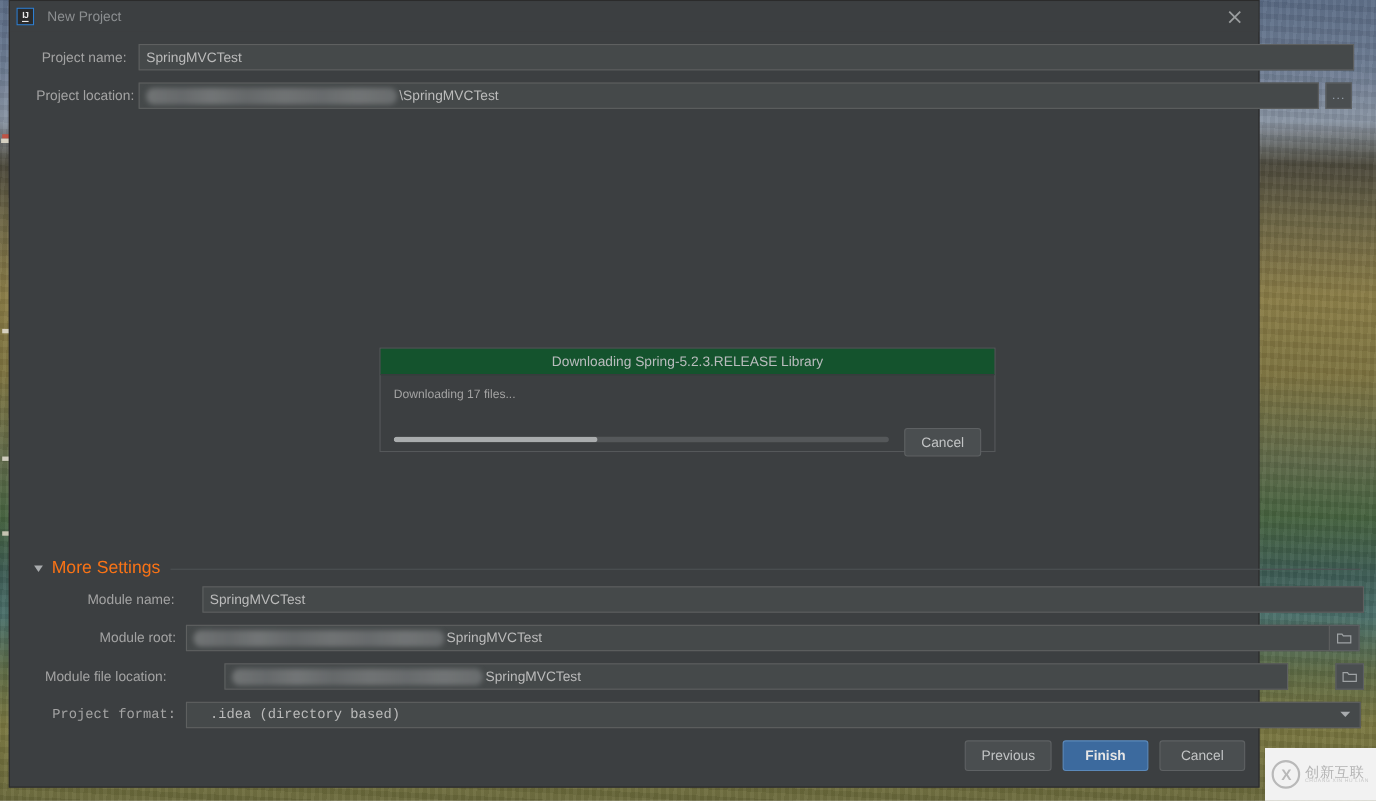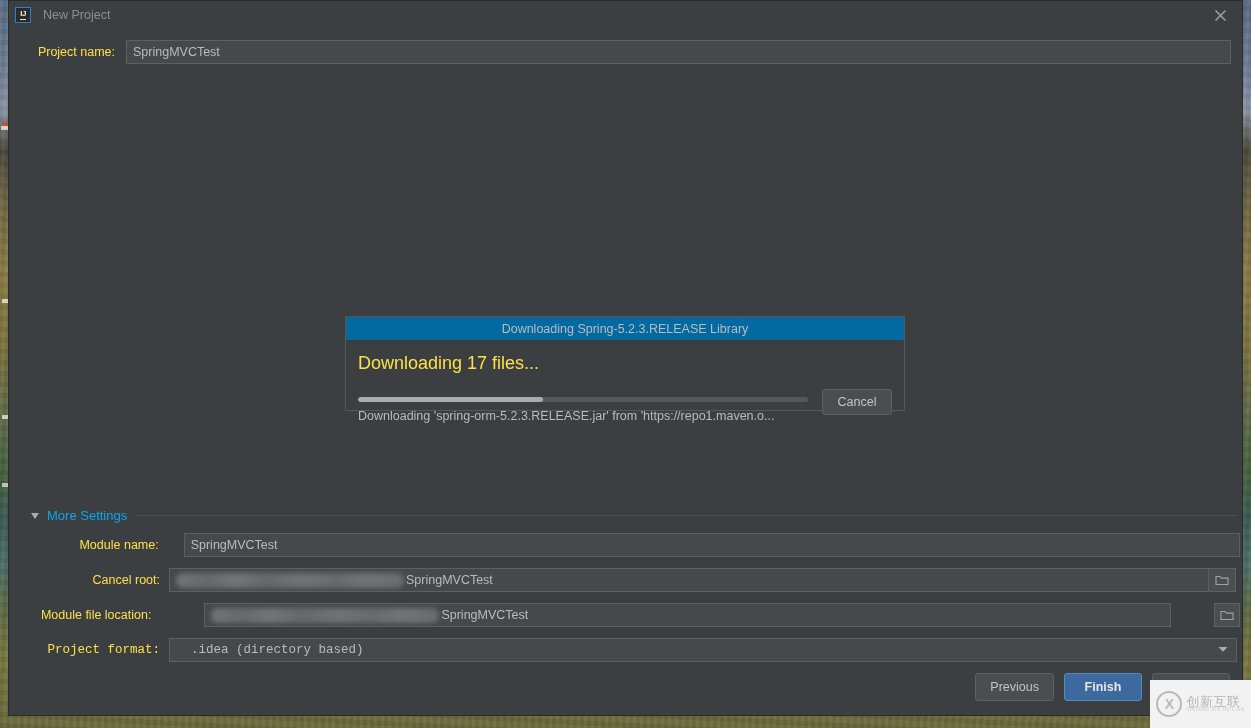--- a/index.html
+++ b/index.html
@@ -33,21 +33,21 @@
   }
 
   
   .fleck { position: absolute; width: 9px; height: 4px; opacity: .85; }
 
   
   #new-project-dialog {
     position: absolute;
     left: 8px;
     top: 0;
-    width: 1235px;
+    width: 1137px;
     height: 716px;
     background: #3c3f41;
     border: 1px solid #2b2b2b;
     color: #bbbbbb;
     font-size: 12.5px;
   }
 
   #title-bar {
     position: relative;
     height: 28px;
@@ -82,21 +82,21 @@
     cursor: pointer;
   }
 
   
   .form-row {
     position: absolute;
     display: flex;
     align-items: center;
   }
   .field-label {
-    color: #fde047;
+    color: #a3a3a3;
     font-size: 12.5px;
     text-align: right;
     white-space: nowrap;
   }
   .text-field {
     background: #45494a;
     border: 1px solid #5e6060;
     height: 24px;
     display: flex;
     align-items: center;
@@ -140,21 +140,21 @@
     width: 1206px;
     cursor: pointer;
   }
   .triangle-down {
     width: 0; height: 0;
     border-left: 4.5px solid transparent;
     border-right: 4.5px solid transparent;
     border-top: 6px solid #a9acae;
     margin-right: 8px;
   }
-  #more-settings-label { color: #0ea5e9; font-size: 13px; white-space: nowrap; }
+  #more-settings-label { color: #f97316; font-size: 16px; white-space: nowrap; }
   #more-settings-rule {
     flex: 1;
     height: 1px;
     background: #4e5254;
     margin-left: 9px;
   }
 
   
   #button-bar {
     position: absolute;
@@ -187,32 +187,32 @@
     position: absolute;
     left: 345px;
     top: 316px;
     width: 560px;
     height: 95px;
     background: #3c3f41;
     border: 1px solid #55585a;
   }
   #download-title-bar {
     height: 24px;
-    background: #0369a1;
+    background: #14532d;
     display: flex; align-items: center; justify-content: center;
     color: #b9bcbd;
     font-size: 12.5px;
     border-bottom: 1px solid #383b3d;
   }
   #download-body { position: relative; height: 70px; }
   #download-status {
     position: absolute;
     left: 12px; top: 12px;
-    color: #fde047;
-    font-size: 18px;
+    color: #a3a3a3;
+    font-size: 11px;
   }
   #progress-track {
     position: absolute;
     left: 12px; top: 56px;
     width: 450px; height: 5px;
     background: #55585a;
     border-radius: 3px;
     overflow: hidden;
   }
   #progress-fill {
@@ -298,36 +298,46 @@
     </div>
   </div>
 
   <div class="form-row" style="left:14px; top:39px; width:1210px;">
     <div class="field-label" style="width:92px;">Project name:</div>
     <div class="text-field" style="width:1105px; margin-left:11px;">
       <span>SpringMVCTest</span>
     </div>
   </div>
 
+  <div class="form-row" style="left:14px; top:74px; width:1212px;">
+    <div class="field-label" style="width:99px;">Project location:</div>
+    <div class="text-field" style="width:1073px; margin-left:4px;">
+      <span class="redacted" style="width:228px;"></span>
+      <span>\SpringMVCTest</span>
+    </div>
+    <div class="small-button" style="width:24px; margin-left:6px;">
+      <span style="font-size:11px; letter-spacing:1px; color:#9aa4ae;">...</span>
+    </div>
+  </div>
 
   <div id="more-settings-header">
     <div class="triangle-down"></div>
     <div id="more-settings-label">More Settings</div>
     <div id="more-settings-rule"></div>
   </div>
 
   <div class="form-row" style="left:31px; top:532px; width:1200px;gap:16px;">
     <div class="field-label" style="width:120px;">Module name:</div>
     <div class="text-field" style="width:1068px; margin-left:9px;">
       <span>SpringMVCTest</span>
     </div>
   </div>
 
   <div class="form-row" style="left:31px; top:567px; width:1200px;">
-    <div class="field-label" style="width:120px;">Cancel root:</div>
+    <div class="field-label" style="width:120px;">Module root:</div>
     <div class="text-field" style="width:1040px; margin-left:9px;">
       <span class="redacted" style="width:228px;"></span>
       <span>SpringMVCTest</span>
     </div>
     <div class="small-button folder-icon" style="width:28px; margin-left:-1px;">
       <svg width="14" height="12" viewBox="0 0 14 12" aria-hidden="true">
         <path d="M1 2.5h4l1.2 1.6H13V10.5H1z" fill="none" stroke="#9fa3a5" stroke-width="1.1"></path>
       </svg>
     </div>
   </div>
@@ -365,21 +375,20 @@
 
 </div>
 
 <div id="download-dialog">
   <div id="download-title-bar">Downloading Spring-5.2.3.RELEASE Library</div>
   <div id="download-body">
     <div id="download-status">Downloading 17 files...</div>
     <div id="progress-track">
       <div id="progress-fill" style="width: 41%;"></div>
     </div>
-    <div id="download-detail">Downloading 'spring-orm-5.2.3.RELEASE.jar' from 'https://repo1.maven.o...</div>
     <div id="download-cancel">Cancel</div>
   </div>
 </div>
 
 <div id="watermark">
   <div id="watermark-logo">
     <span>X</span>
   </div>
   <div id="watermark-text">
     <div id="watermark-cn">创新互联</div>

